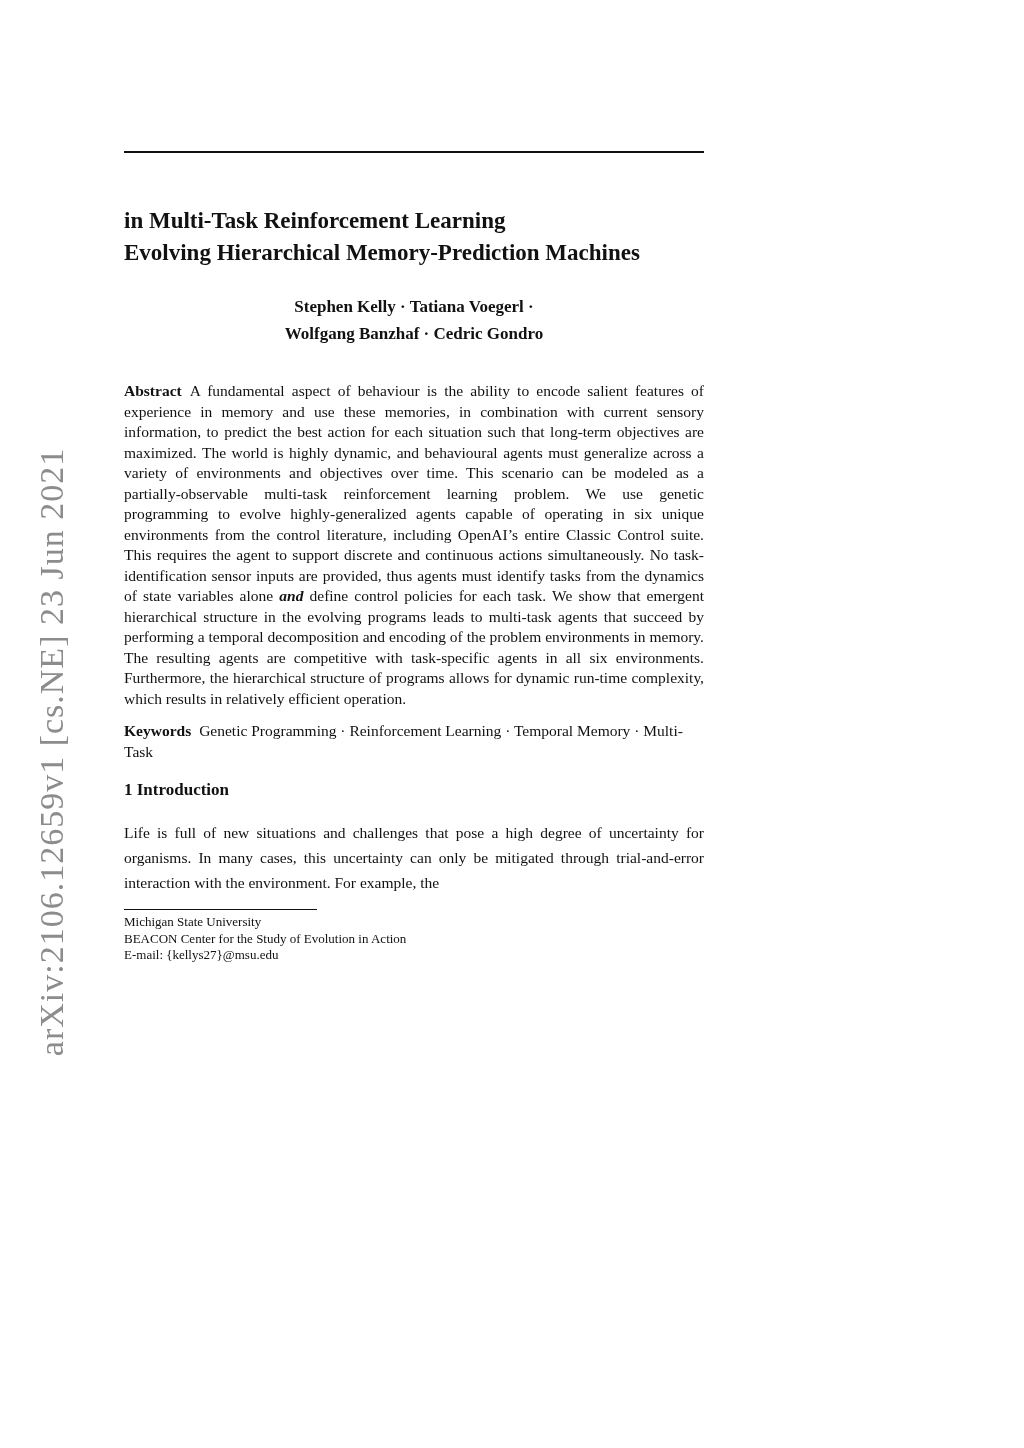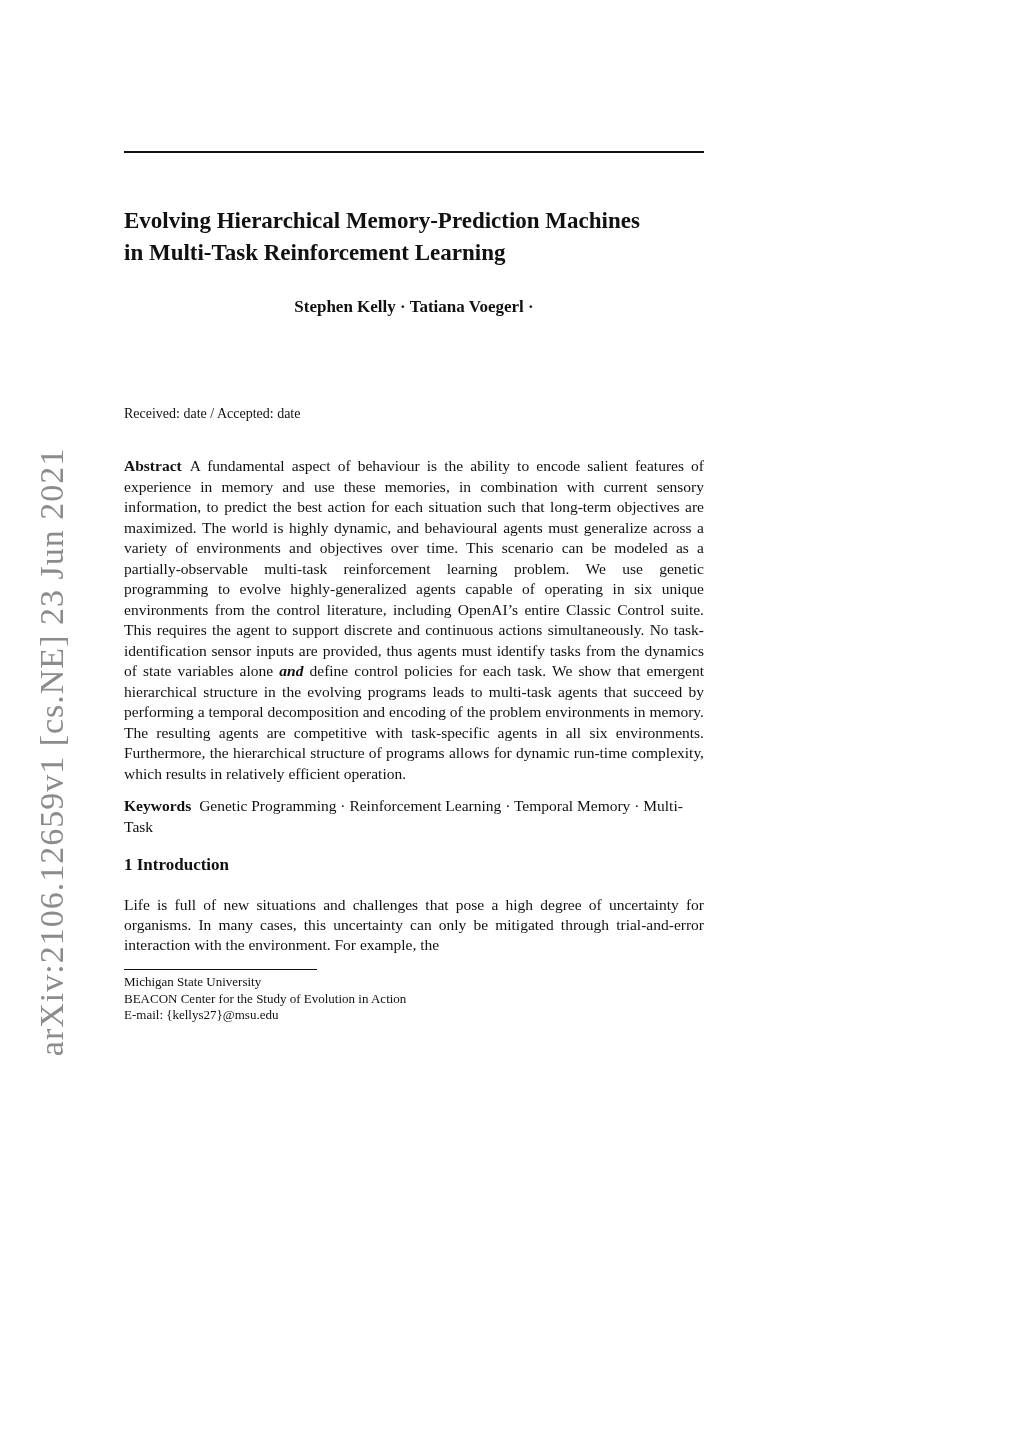--- a/index.html
+++ b/index.html
@@ -73,21 +73,21 @@
     line-height: 20.5px;
   }
   .section-heading {
     margin-top: 18px;
     font-size: 17px;
     font-weight: bold;
   }
   .body-paragraph {
     margin-top: 20px;
     font-size: 15.5px;
-    line-height: 20px;
+    line-height: 25px;
     text-align: justify;
   }
   .footnote-rule {
     border: none;
     border-top: 1px solid #111111;
     margin: 14px 0 4px 0;
     width: 193px;
   }
   .footnote {
     font-size: 13px;
@@ -99,29 +99,29 @@
 
 <div class="page">
 
   <div class="watermark">arXiv:2106.12659v1  [cs.NE]  23 Jun 2021</div>
 
   <div class="column">
 
     <hr class="top-rule">
 
     <div class="title">
+      <div>in Multi-Task Reinforcement Learning</div>
       <div>Evolving Hierarchical Memory-Prediction Machines</div>
-      <div>in Multi-Task Reinforcement Learning</div>
     </div>
 
     <div class="authors">
       <div>Stephen Kelly  ·  Tatiana Voegerl  ·</div>
+      <div>Wolfgang Banzhaf  ·  Cedric Gondro</div>
     </div>
 
-    <div class="dates">Received: date / Accepted: date</div>
 
     <div class="abstract">
       <span class="label">Abstract</span><span>A fundamental aspect of behaviour is the ability to encode salient features of experience in memory and use these memories, in combination with current sensory information, to predict the best action for each situation such that long-term objectives are maximized. The world is highly dynamic, and behavioural agents must generalize across a variety of environments and objectives over time. This scenario can be modeled as a partially-observable multi-task reinforcement learning problem. We use genetic programming to evolve highly-generalized agents capable of operating in six unique environments from the control literature, including OpenAI’s entire Classic Control suite. This requires the agent to support discrete and continuous actions simultaneously. No task-identification sensor inputs are provided, thus agents must identify tasks from the dynamics of state variables alone </span><span class="italic">and</span><span> define control policies for each task. We show that emergent hierarchical structure in the evolving programs leads to multi-task agents that succeed by performing a temporal decomposition and encoding of the problem environments in memory. The resulting agents are competitive with task-specific agents in all six environments. Furthermore, the hierarchical structure of programs allows for dynamic run-time complexity, which results in relatively efficient operation.</span>
     </div>
 
     <div class="keywords">
       <span class="label">Keywords</span><span>Genetic Programming · Reinforcement Learning · Temporal Memory · Multi-Task</span>
     </div>
 
     <div class="section-heading">1 Introduction</div>

